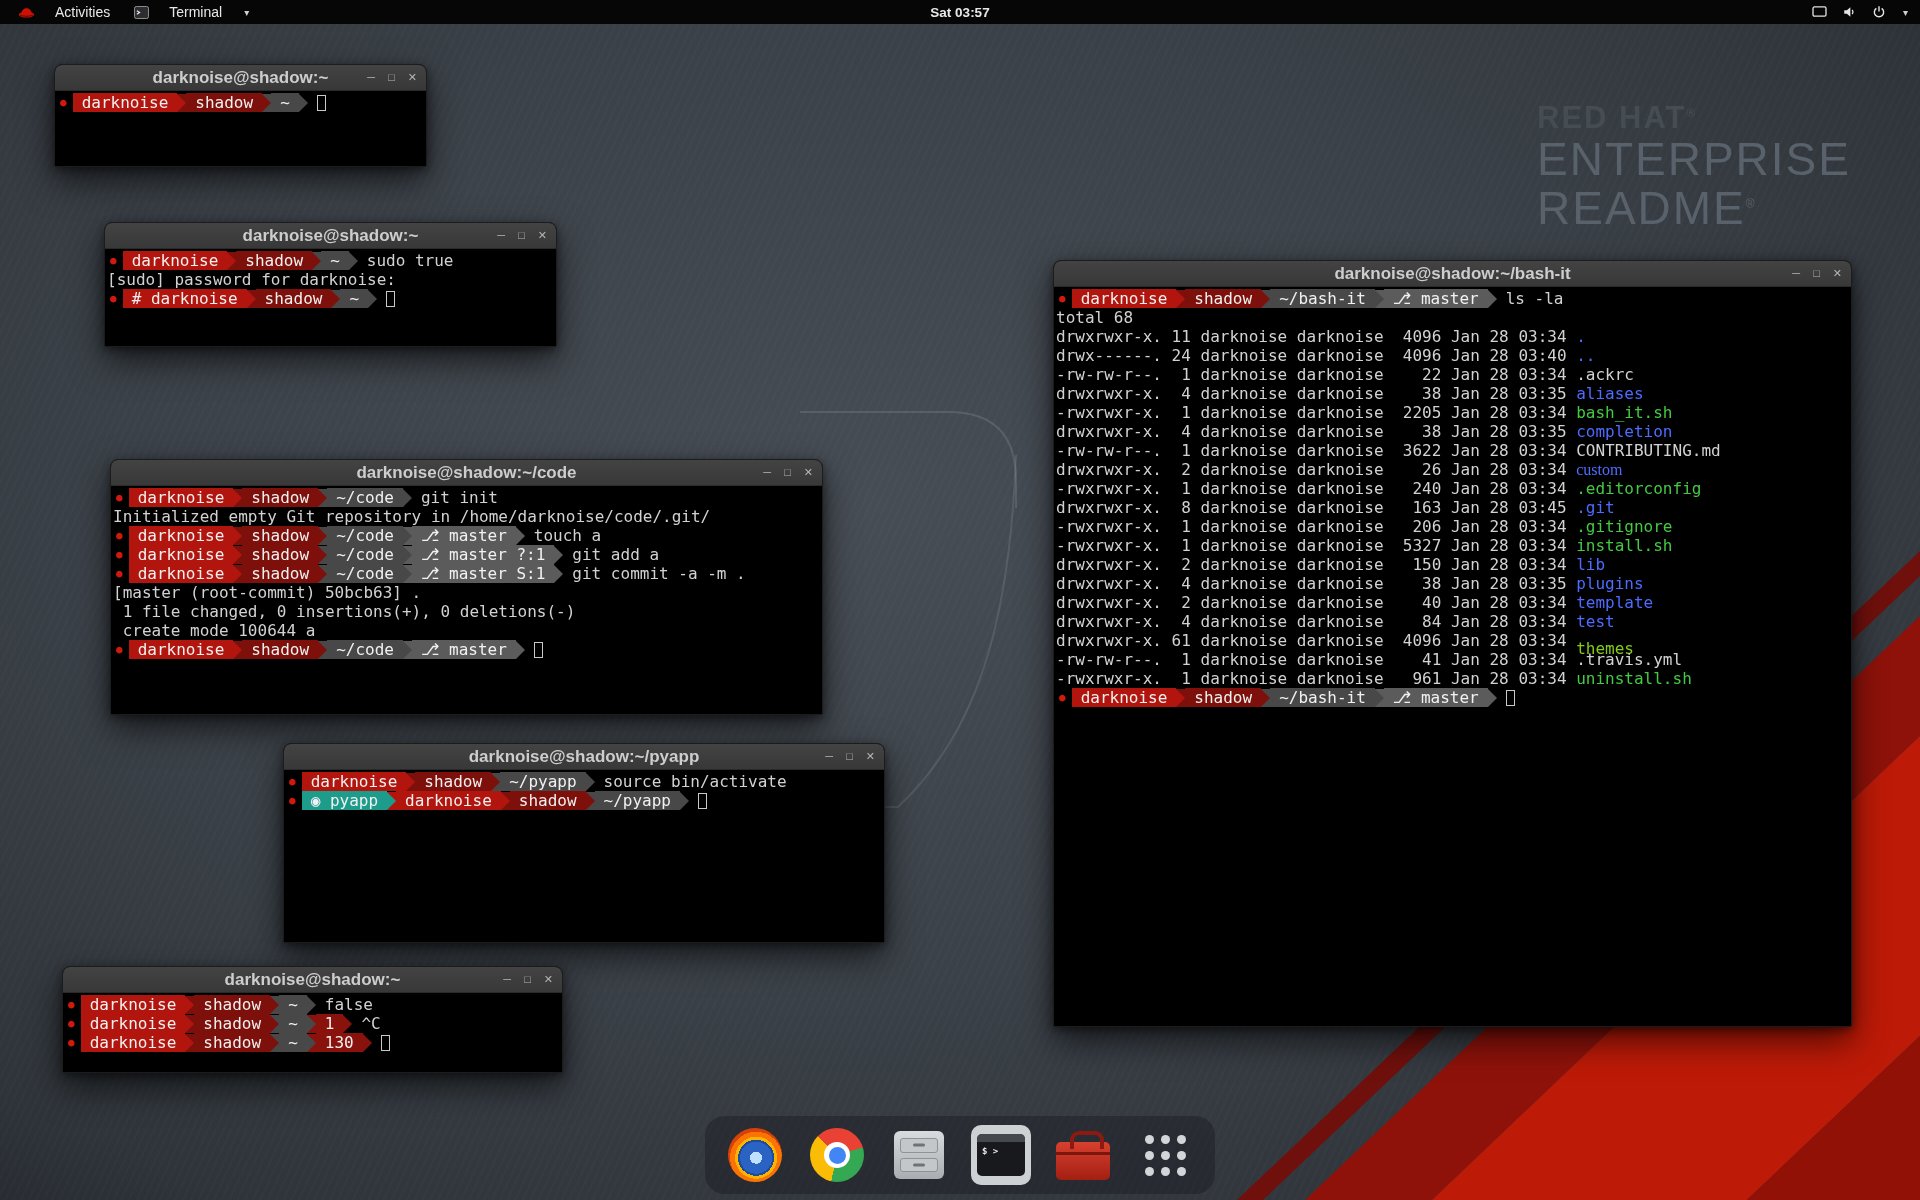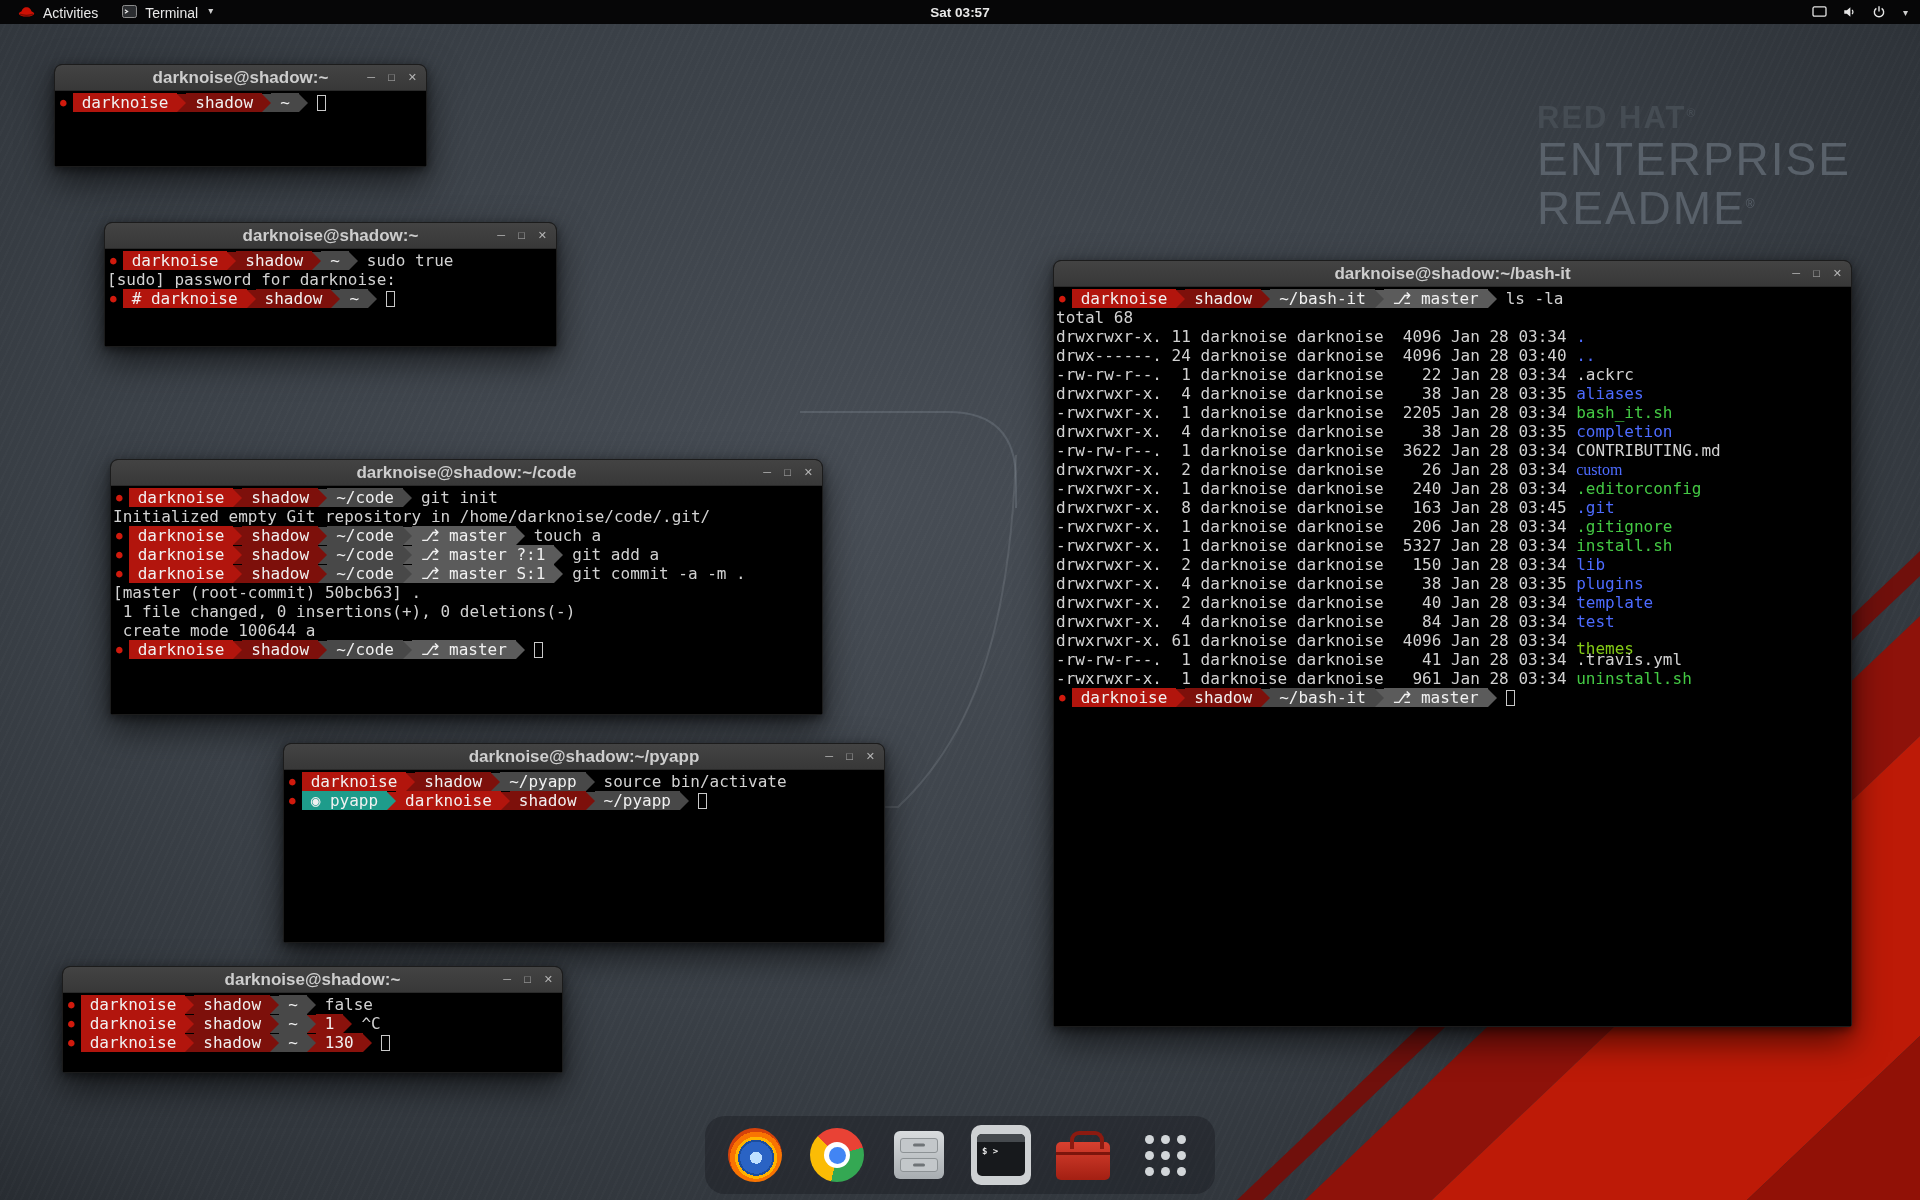--- a/index.html
+++ b/index.html
@@ -16,21 +16,21 @@
   
   .branding{position:absolute;left:1537px;top:102px;z-index:2;line-height:1.06;user-select:none}
   .brand1{font-size:31px;font-weight:700;letter-spacing:2px;color:#454c53}
   .brand2,.brand3{font-size:46px;font-weight:400;letter-spacing:2px;color:#59616a}
   .branding sup{font-size:12px;vertical-align:super}
 
   
   .topbar{position:absolute;top:0;left:0;right:0;height:24px;background:#060607;z-index:100;
     display:flex;align-items:center;color:#e8e8e8;font-size:14px}
   .tb-left{display:flex;align-items:center;gap:4px;padding-left:8px}
-  .tb-btn{display:flex;align-items:flex-start;gap:8px;padding:0 10px;height:15px;cursor:pointer}
+  .tb-btn{display:flex;align-items:center;gap:20px;padding:0 10px;height:15px;cursor:pointer}
   .tb-caret{font-size:10px;color:#cfcfcf;margin-left:2px}
   .tb-clock{position:absolute;left:50%;transform:translateX(-50%);font-weight:700;font-size:13.5px}
   .tb-right{margin-left:auto;display:flex;align-items:center;gap:15px;padding-right:12px}
   .tb-right svg{display:block}
 
   
   .window{position:absolute;z-index:10;display:flex;flex-direction:column;background:#000;
     border:1px solid #1c1c1c;border-radius:8px 8px 3px 3px;
     box-shadow:0 14px 34px rgba(0,0,0,.6),0 3px 10px rgba(0,0,0,.45)}
   .titlebar{height:26px;flex:0 0 26px;background:linear-gradient(#434343,#383838);

